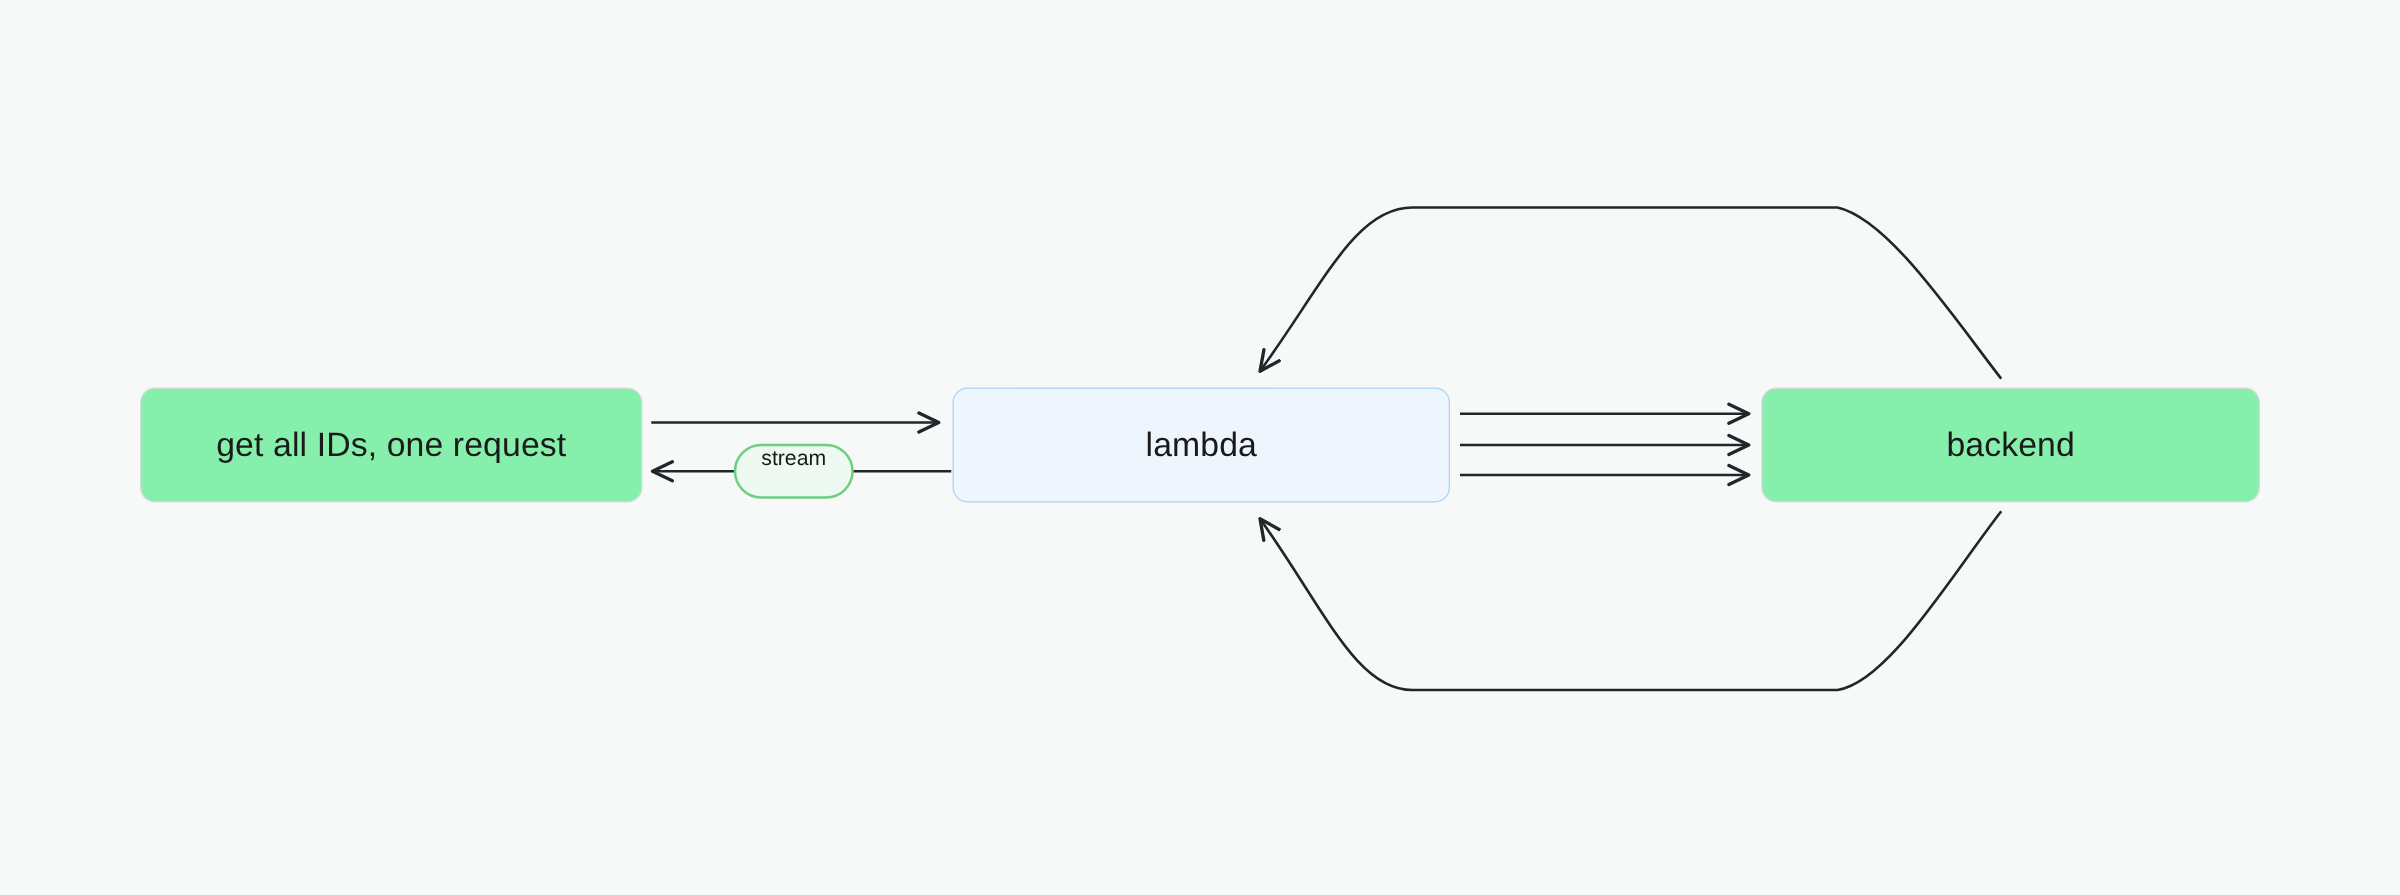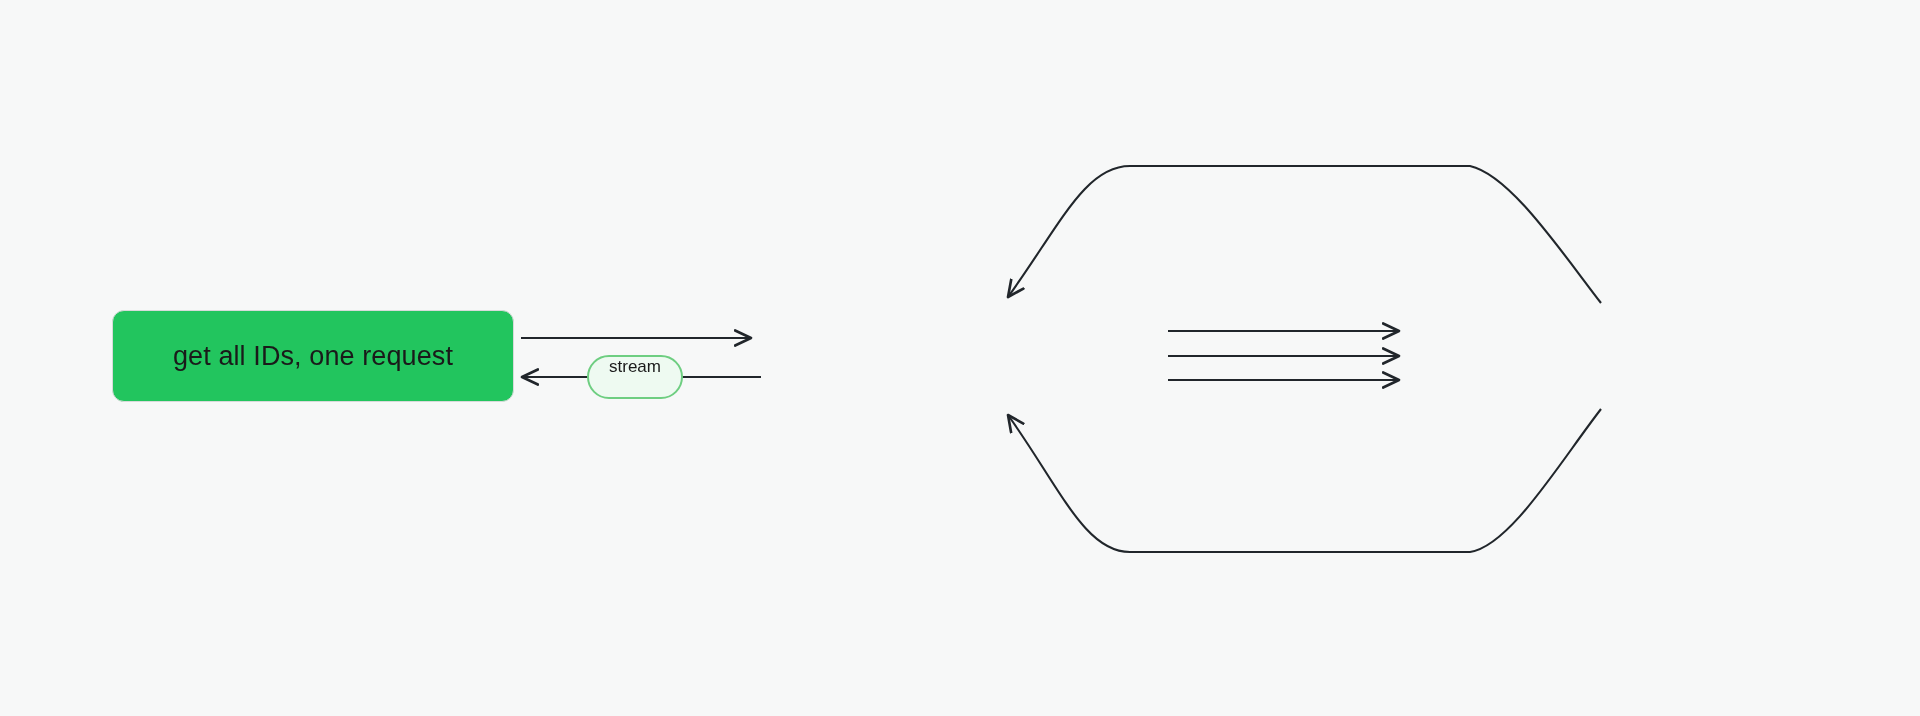--- a/index.html
+++ b/index.html
@@ -37,21 +37,21 @@
     text-align: center;
   }
   .node-label {
     font-size: 27px;
     line-height: 1.2;
     color: #1a1a1a;
     letter-spacing: 0.1px;
     white-space: nowrap;
   }
   .node-plain {
-    background: #22c55e;
+    background: #86efac;
     border: 1.4px solid #d8dada;
   }
   .node-accent {
     background: #eff5fd;
     border: 1.6px solid #a9d2f3;
   }
   #node-request {
     left: 112px;
     top: 310px;
     width: 402px;
@@ -119,19 +119,25 @@
       <path d="M 1601 303 C 1560 250 1510 175 1470 166 L 1130 166 C 1085 166 1060 225 1008 297" stroke-linejoin="round" marker-end="url(#arrow-open)"></path>
 
       <path d="M 1601 409 C 1560 462 1510 546 1470 552 L 1130 552 C 1085 552 1060 488 1008 415" stroke-linejoin="round" marker-end="url(#arrow-open)"></path>
     </g>
   </svg>
 
   <div class="node node-plain" id="node-request">
     <span class="node-label">get all IDs, one request</span>
   </div>
 
+  <div class="node node-accent" id="node-lambda">
+    <span class="node-label">lambda</span>
+  </div>
 
+  <div class="node node-plain" id="node-backend">
+    <span class="node-label">backend</span>
+  </div>
 
   <div class="edge-pill" id="pill-stream">
     <span class="pill-label">stream</span>
   </div>
 
 </div>
 
 </body></html>

